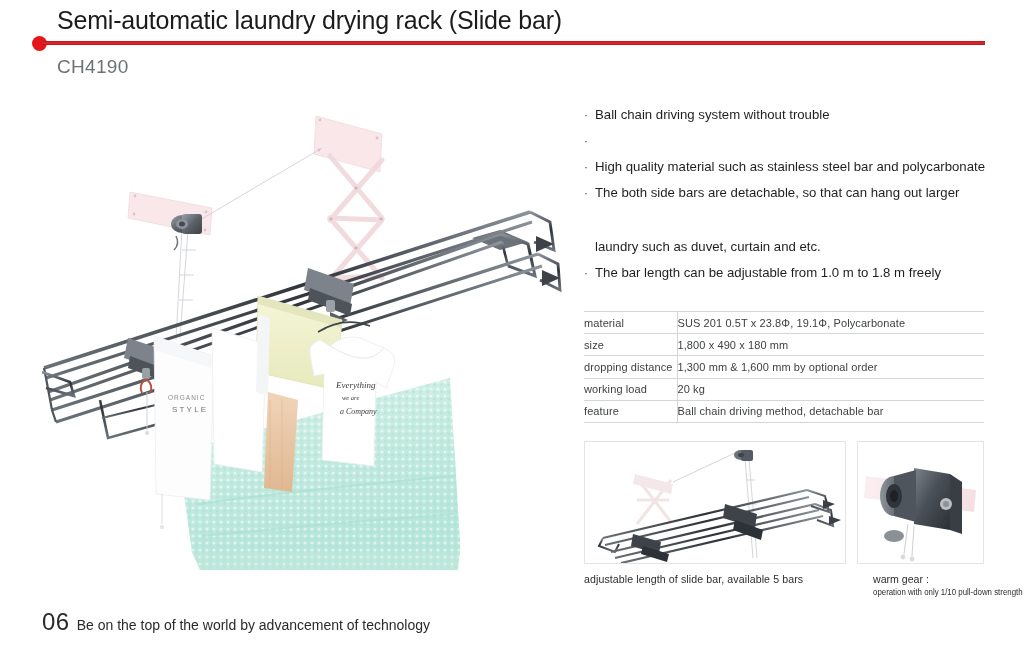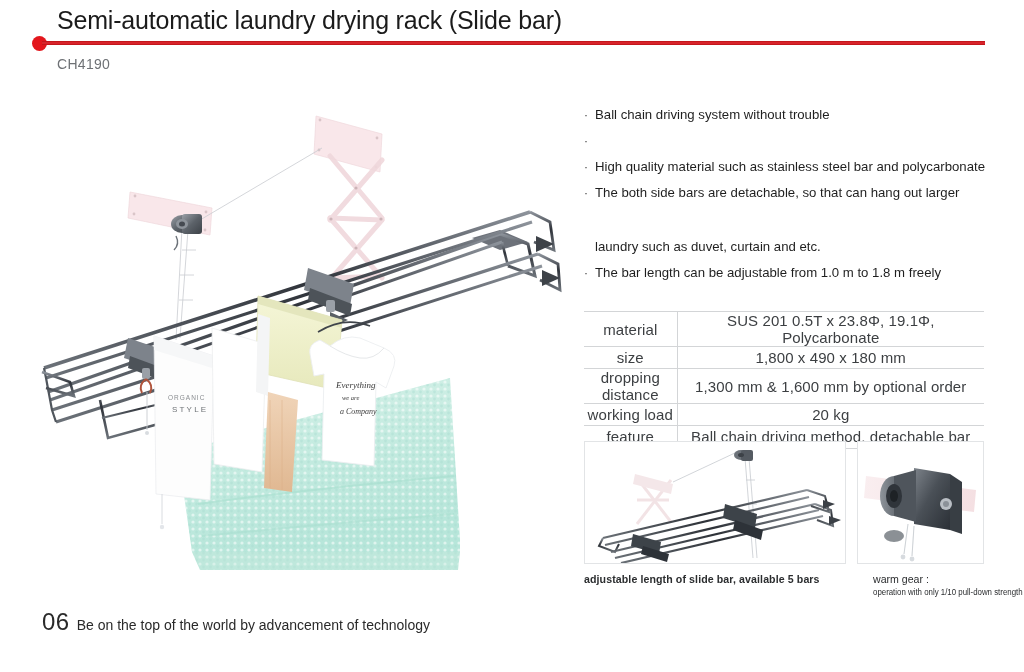--- a/index.html
+++ b/index.html
@@ -21,58 +21,58 @@
     position:absolute; left:0; top:2px; width:15px; height:15px;
     border-radius:50%; background:#e3161c;
   }
   .rule-line {
     position:absolute; left:10px; top:7px; width:943px; height:4px;
     background:#d8242b;
     border-top:1px solid #c4161c; border-bottom:1px solid #c4161c;
   }
   .model {
     position:absolute; left:57px; top:56px;
-    font-size:14px; color:#6e7175; letter-spacing:0.3px;
+    font-size:19px; color:#6e7175; letter-spacing:0.3px;
   }
 
   
   .features { position:absolute; left:583px; top:104px; width:420px; }
   .feature-row { display:flex; align-items:flex-start; margin-bottom:4px; }
   .feature-dot {
     width:12px; flex:0 0 12px; color:#3a3a3a; font-size:12px;
     line-height:22px; text-align:left; padding-left:1px;
   }
   .feature-text { font-size:13.2px; color:#1f1f1f; line-height:22px; }
   .feature-text .cont { display:block;margin-top:32px; }
 
   
   .spec-table {
     position:absolute; left:584px; top:311px; width:400px;
     border-collapse:collapse; border-top:1px solid #d3d5d7;
   }
   .spec-table td {
     border-bottom:1px solid #d3d5d7;
-    font-size:15px; color:#3c3f42; text-align:center;
+    font-size:11px; color:#3c3f42; text-align:left;
     height:22.2px; vertical-align:middle; letter-spacing:0.1px;
   }
   .spec-table td.k { width:93px; border-right:1px solid #d3d5d7; }
   .spec-table td.v { width:307px; }
 
   
   .detail-a {
     position:absolute; left:584px; top:441px; width:262px; height:123px;
     border:1px solid #e2e4e6; background:#fefefe; overflow:hidden;
   }
   .detail-b {
     position:absolute; left:857px; top:441px; width:127px; height:123px;
     border:1px solid #e2e4e6; background:#fefefe; overflow:hidden;
   }
   .cap-a {
     position:absolute; left:584px; top:573px; width:300px;
-    font-size:10.6px; color:#2b2d2f; letter-spacing:0.1px;font-weight:bold;
+    font-size:10.6px; color:#2b2d2f; letter-spacing:0.1px;
   }
   .cap-b { position:absolute; left:873px; top:573px; width:167px; }
   .cap-b .l1 { font-size:10.6px; color:#2b2d2f; }
   .cap-b .l2 {
     font-size:9.6px; color:#2b2d2f; transform:scaleX(0.82);
     transform-origin:left center; white-space:nowrap; margin-top:1px;
   }
 
   
   .footer { position:absolute; left:42px; top:608px; display:flex; align-items:baseline;justify-content:center; }

